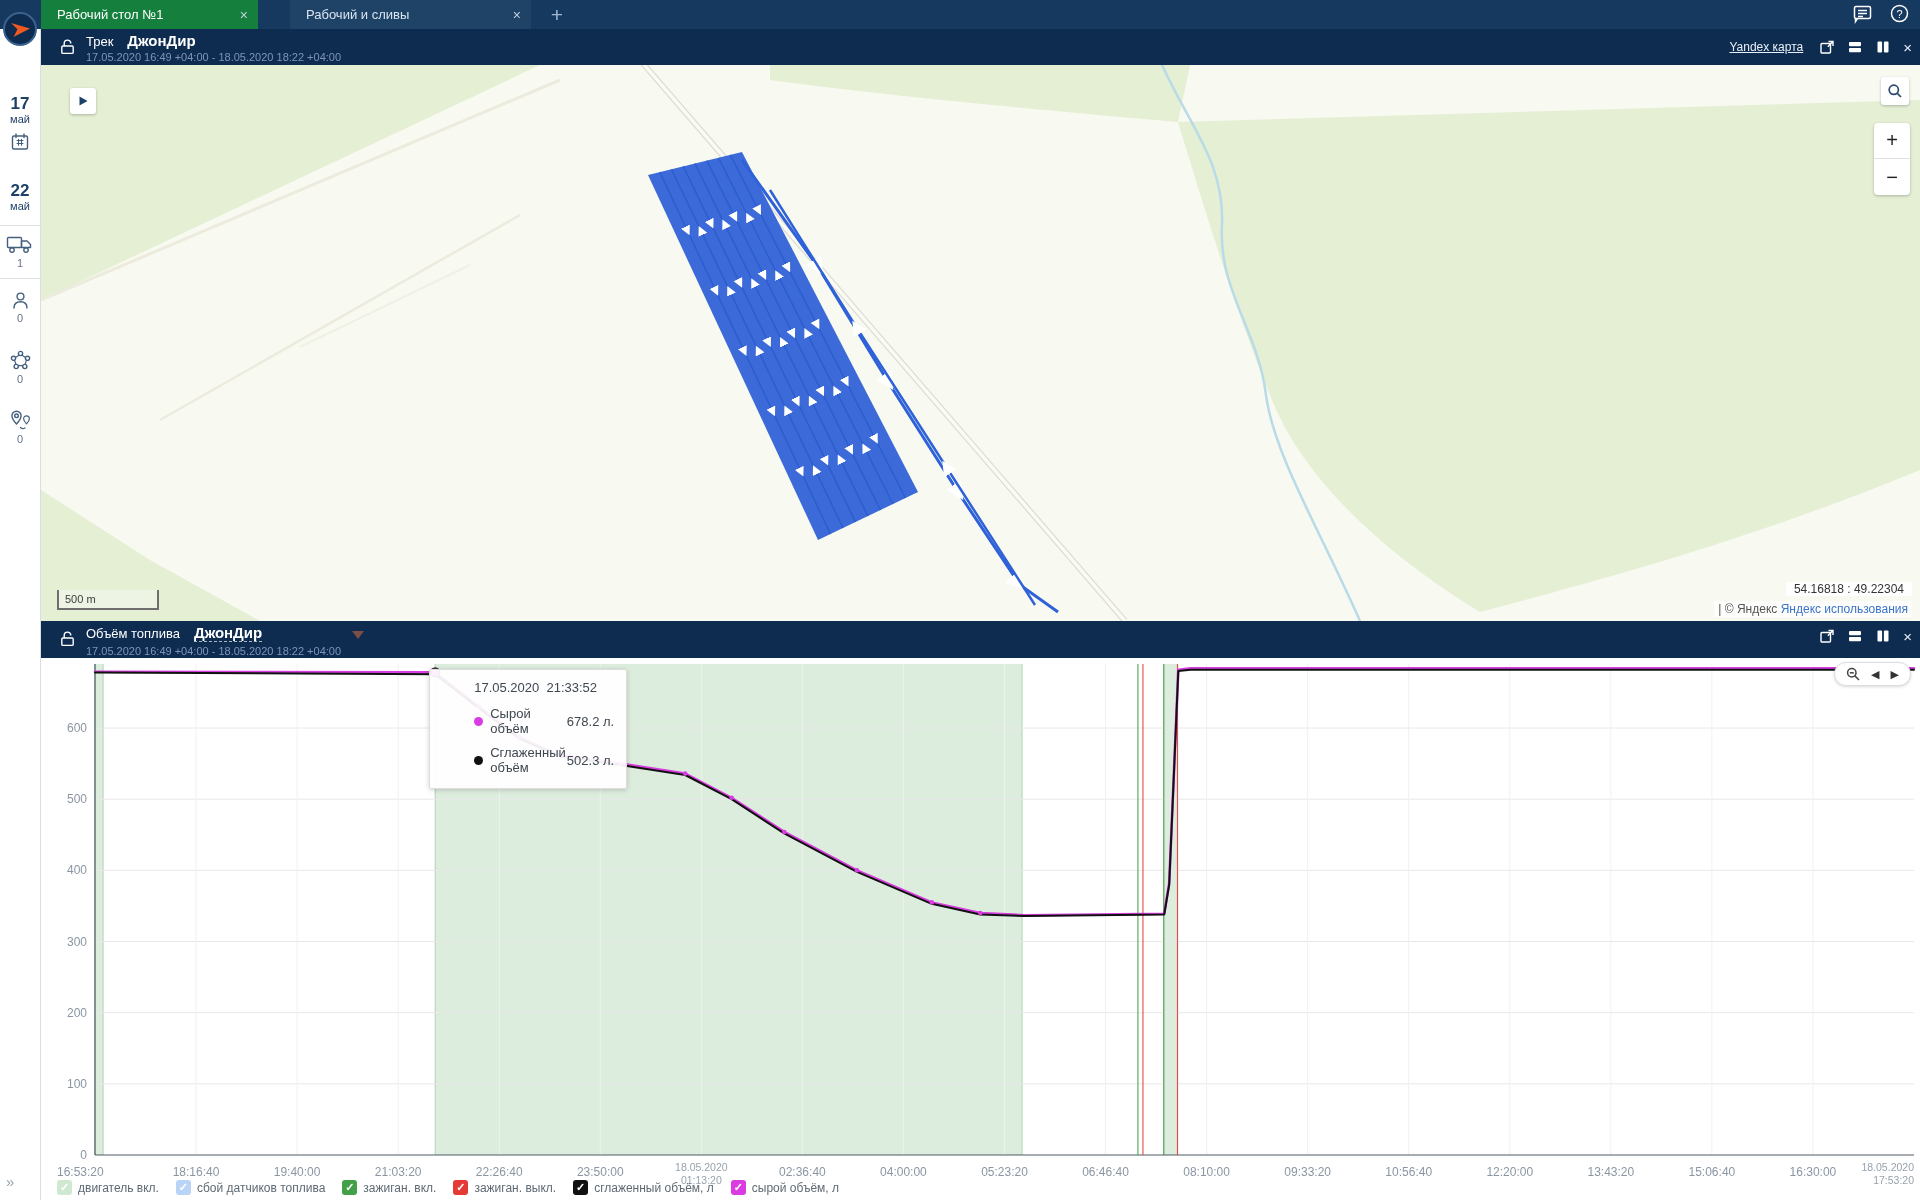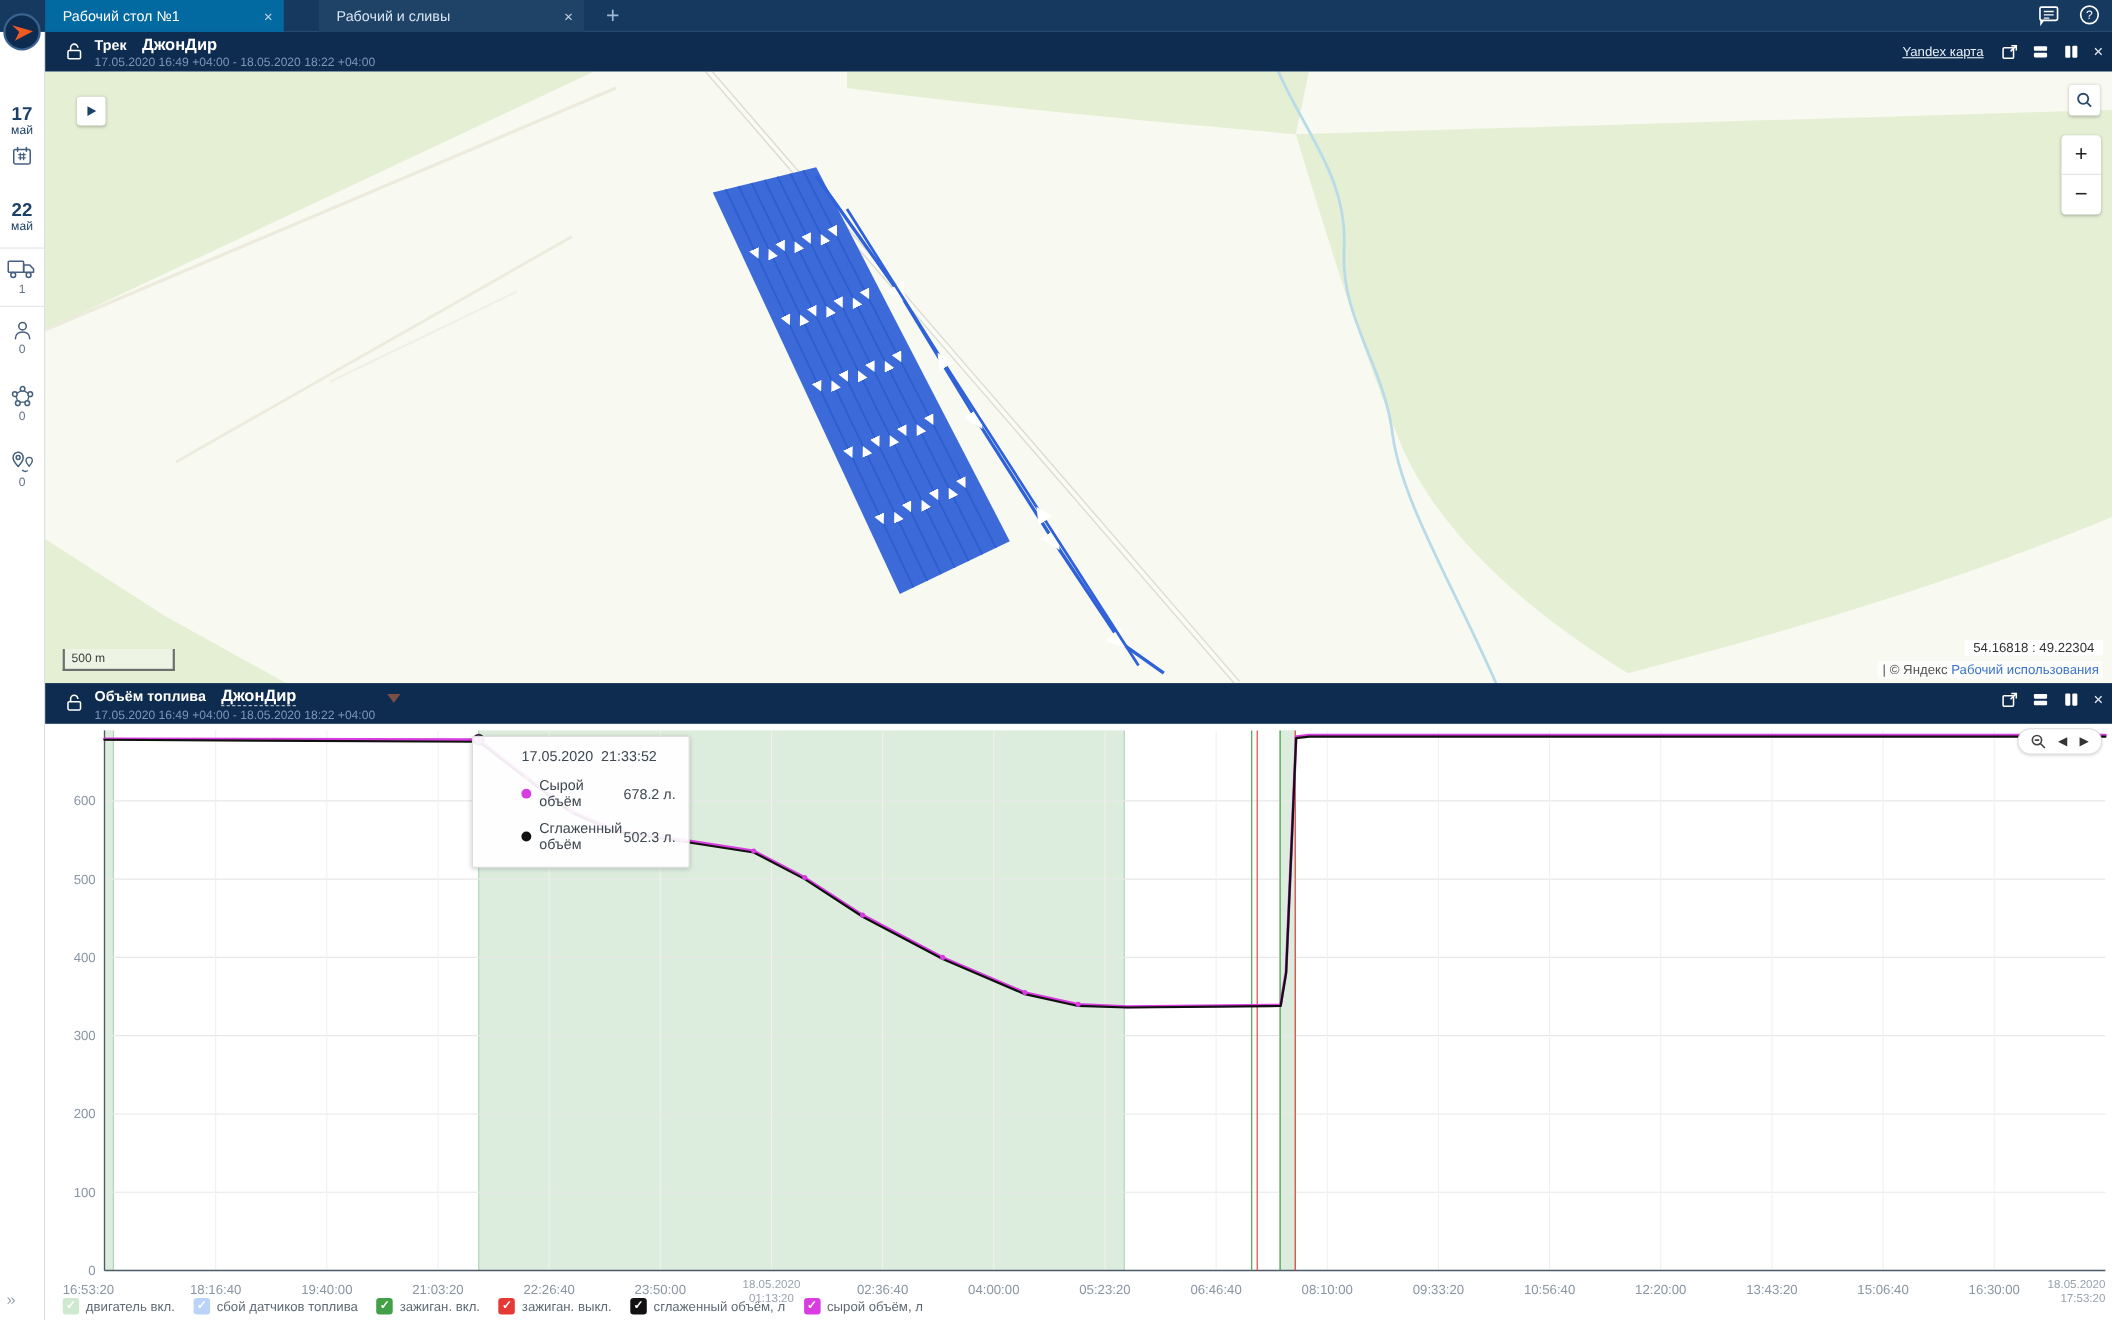--- a/index.html
+++ b/index.html
@@ -3,42 +3,42 @@
 <meta charset="utf-8">
 <style>
   * { margin:0; padding:0; box-sizing:border-box; }
   html,body { width:1920px; height:1200px; overflow:hidden; background:#fff;
     font-family:"Liberation Sans", sans-serif; }
   #app { position:relative; width:1920px; height:1200px; background:#fff; }
 
   
   .tabbar { position:absolute; left:0; top:0; width:1920px; height:29px; background:#16395f; z-index:20; }
   .tab { position:absolute; top:0; height:29px; display:flex; align-items:center; padding:0 10px 0 16px; }
-  .tab-active { left:41px; width:217px; background:#0369a1; }
+  .tab-active { left:41px; width:217px; background:#15803d; }
   .tab-inactive { left:290px; width:241px; background:#1f4267; }
   .tab-label { font-size:13px; color:#fff; flex:1; white-space:nowrap; }
   .tab-inactive .tab-label { color:#d9e4f1; }
   .tab-close { color:#c2cfde; font-size:14px; margin-left:10px; cursor:pointer; }
   .tab-add { position:absolute; left:542px; top:0; width:30px; height:29px; color:#9fb8d4;
     font-size:21px; font-weight:300; display:flex; align-items:center; justify-content:center; }
   .topbar-icons { position:absolute; right:10px; top:3px; display:flex; gap:16px; align-items:center; }
 
   
   .logo { position:absolute; left:3px; top:12px; width:34px; height:34px; border-radius:50%;
     background:#0d2c50; border:2px solid #3a628f; z-index:30; display:flex; align-items:center; justify-content:center; }
 
   
   .panel-header { position:absolute; left:0; width:1920px; background:#0d2c50; z-index:10; color:#fff; }
   .panel-header.map { top:29px; height:36px; }
   .panel-header.chart { top:621px; height:37px; }
   .ph-left { position:absolute; left:60px; top:4px; display:flex; align-items:flex-start; gap:10px; }
   .ph-lock { margin-top:5px; }
   .ph-texts { line-height:1; }
   .ph-titlerow { display:flex; gap:14px; align-items:baseline; }
-  .ph-title { font-size:13px; font-weight:bold; }
+  .ph-title { font-size:13px; font-weight:normal; }
   .ph-vehicle { font-size:15px; font-weight:bold; }
   .ph-vehicle.dashed { border-bottom:1px dashed rgba(255,255,255,.65); padding-bottom:1px; cursor:pointer; }
   .ph-sub { font-size:11px; color:#7e95b8; margin-top:4px; white-space:nowrap; }
   .ph-right { position:absolute; right:8px; top:0; height:36px; display:flex; align-items:center; gap:12px; }
   .panel-header.chart .ph-right { height:30px; }
   .yandex-link { font-size:12px; color:#e9eff6; text-decoration:underline; cursor:pointer; margin-right:4px; }
   .ph-icon { width:16px; height:16px; display:inline-flex; cursor:pointer; }
   .ph-close { color:#e9eff6; font-size:15px; cursor:pointer; }
   .resize-handle { position:absolute; left:352px; top:10px; width:0; height:0;
     border-left:6px solid transparent; border-right:6px solid transparent; border-top:8px solid #7b4f43; }
@@ -234,21 +234,21 @@
         </g>
       </svg>
   </div>
   <div class="zoomctrl">
     <div>+</div>
     <div>−</div>
   </div>
   <div class="scalebar">500 m</div>
   <div class="coords">54.16818 : 49.22304</div>
   <div class="attrib">
-    <span>| © Яндекс </span><span class="lnk">Рабочий использования</span>
+    <span>| © Яндекс </span><span class="lnk">Яндекс использования</span>
   </div>
 
   <div class="panel-header chart">
     <div class="ph-left">
       <span class="ph-lock ph-icon">
         <svg width="15" height="17" viewBox="0 0 15 17">
             <g fill="none" stroke="#fff" stroke-width="1.4">
               <path d="M4.2 8V5.4a3.3 3.3 0 0 1 6.6 0"></path>
               <rect x="1.8" y="8" width="11.4" height="7.4" rx="1.2"></rect>
             </g>

